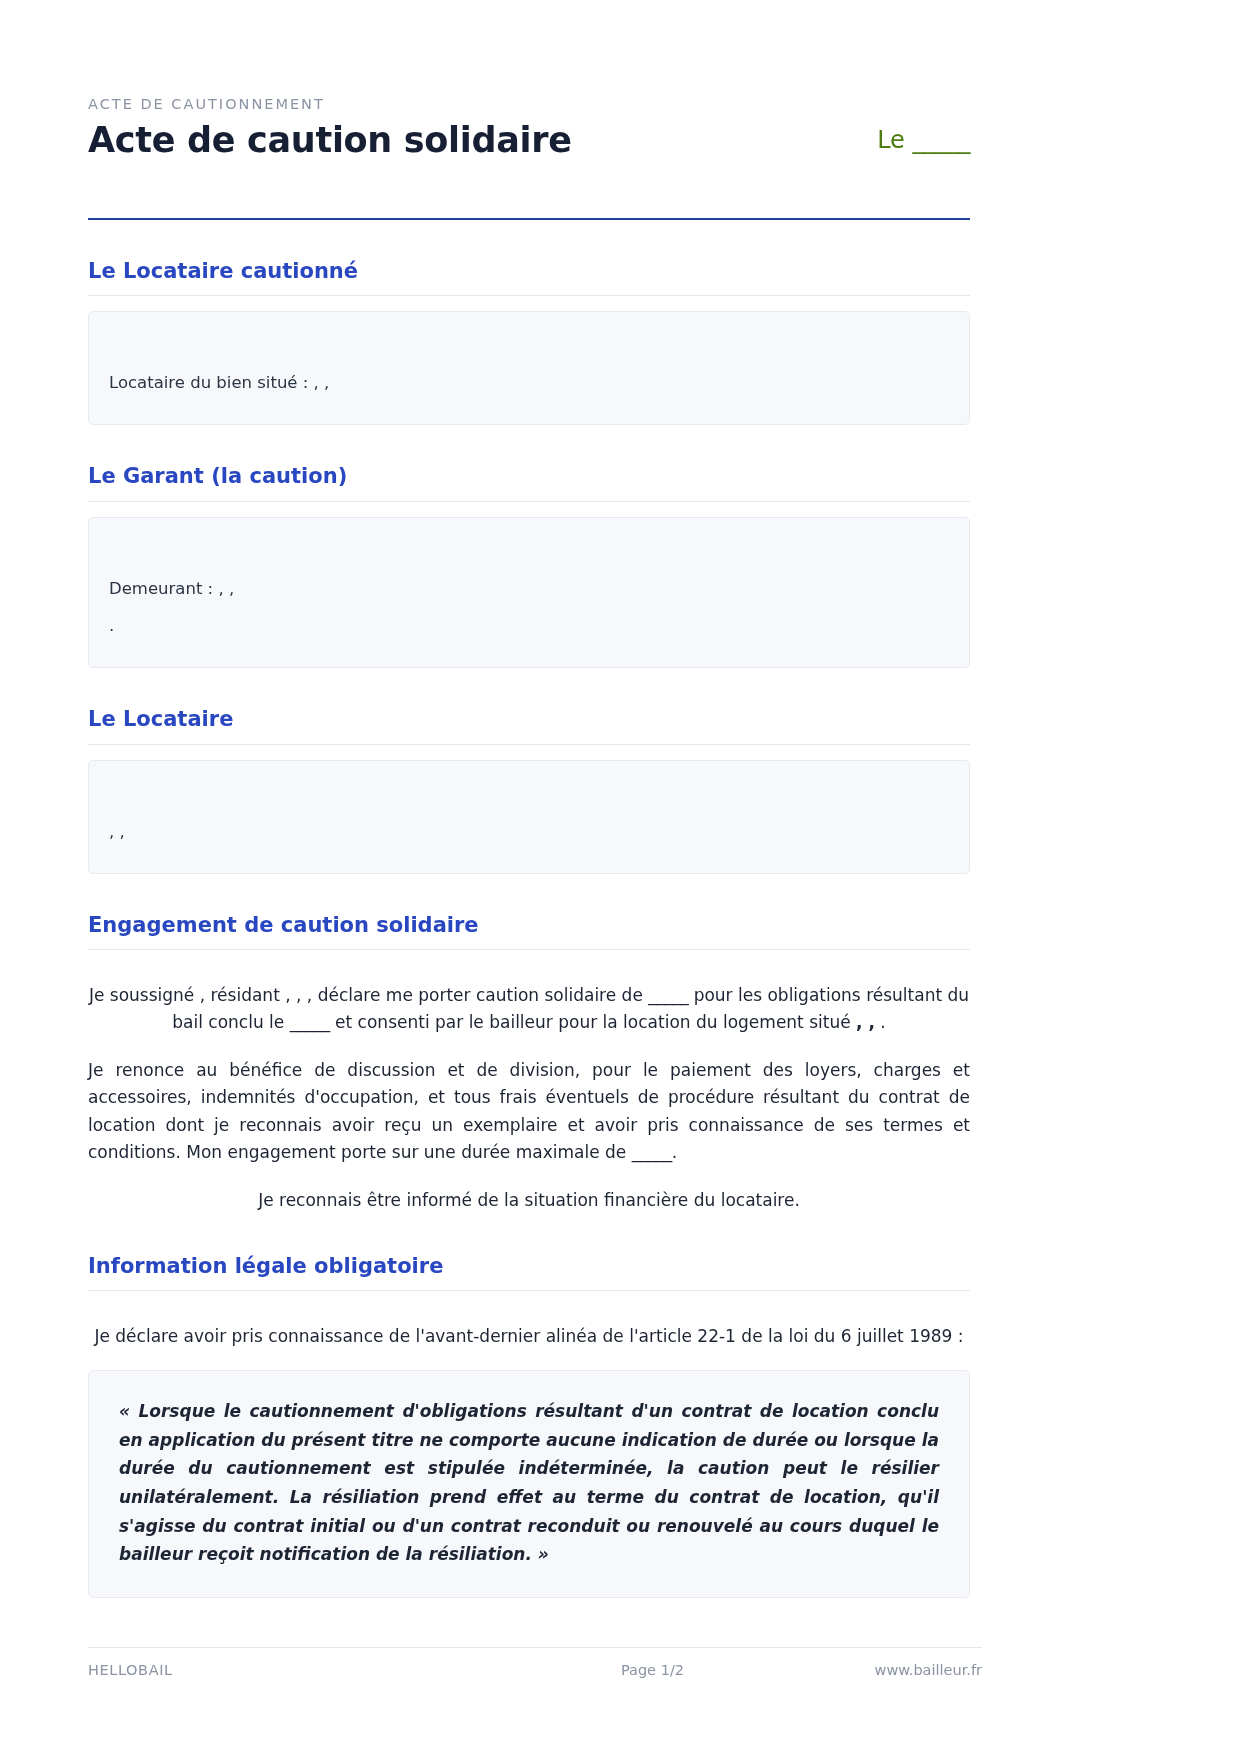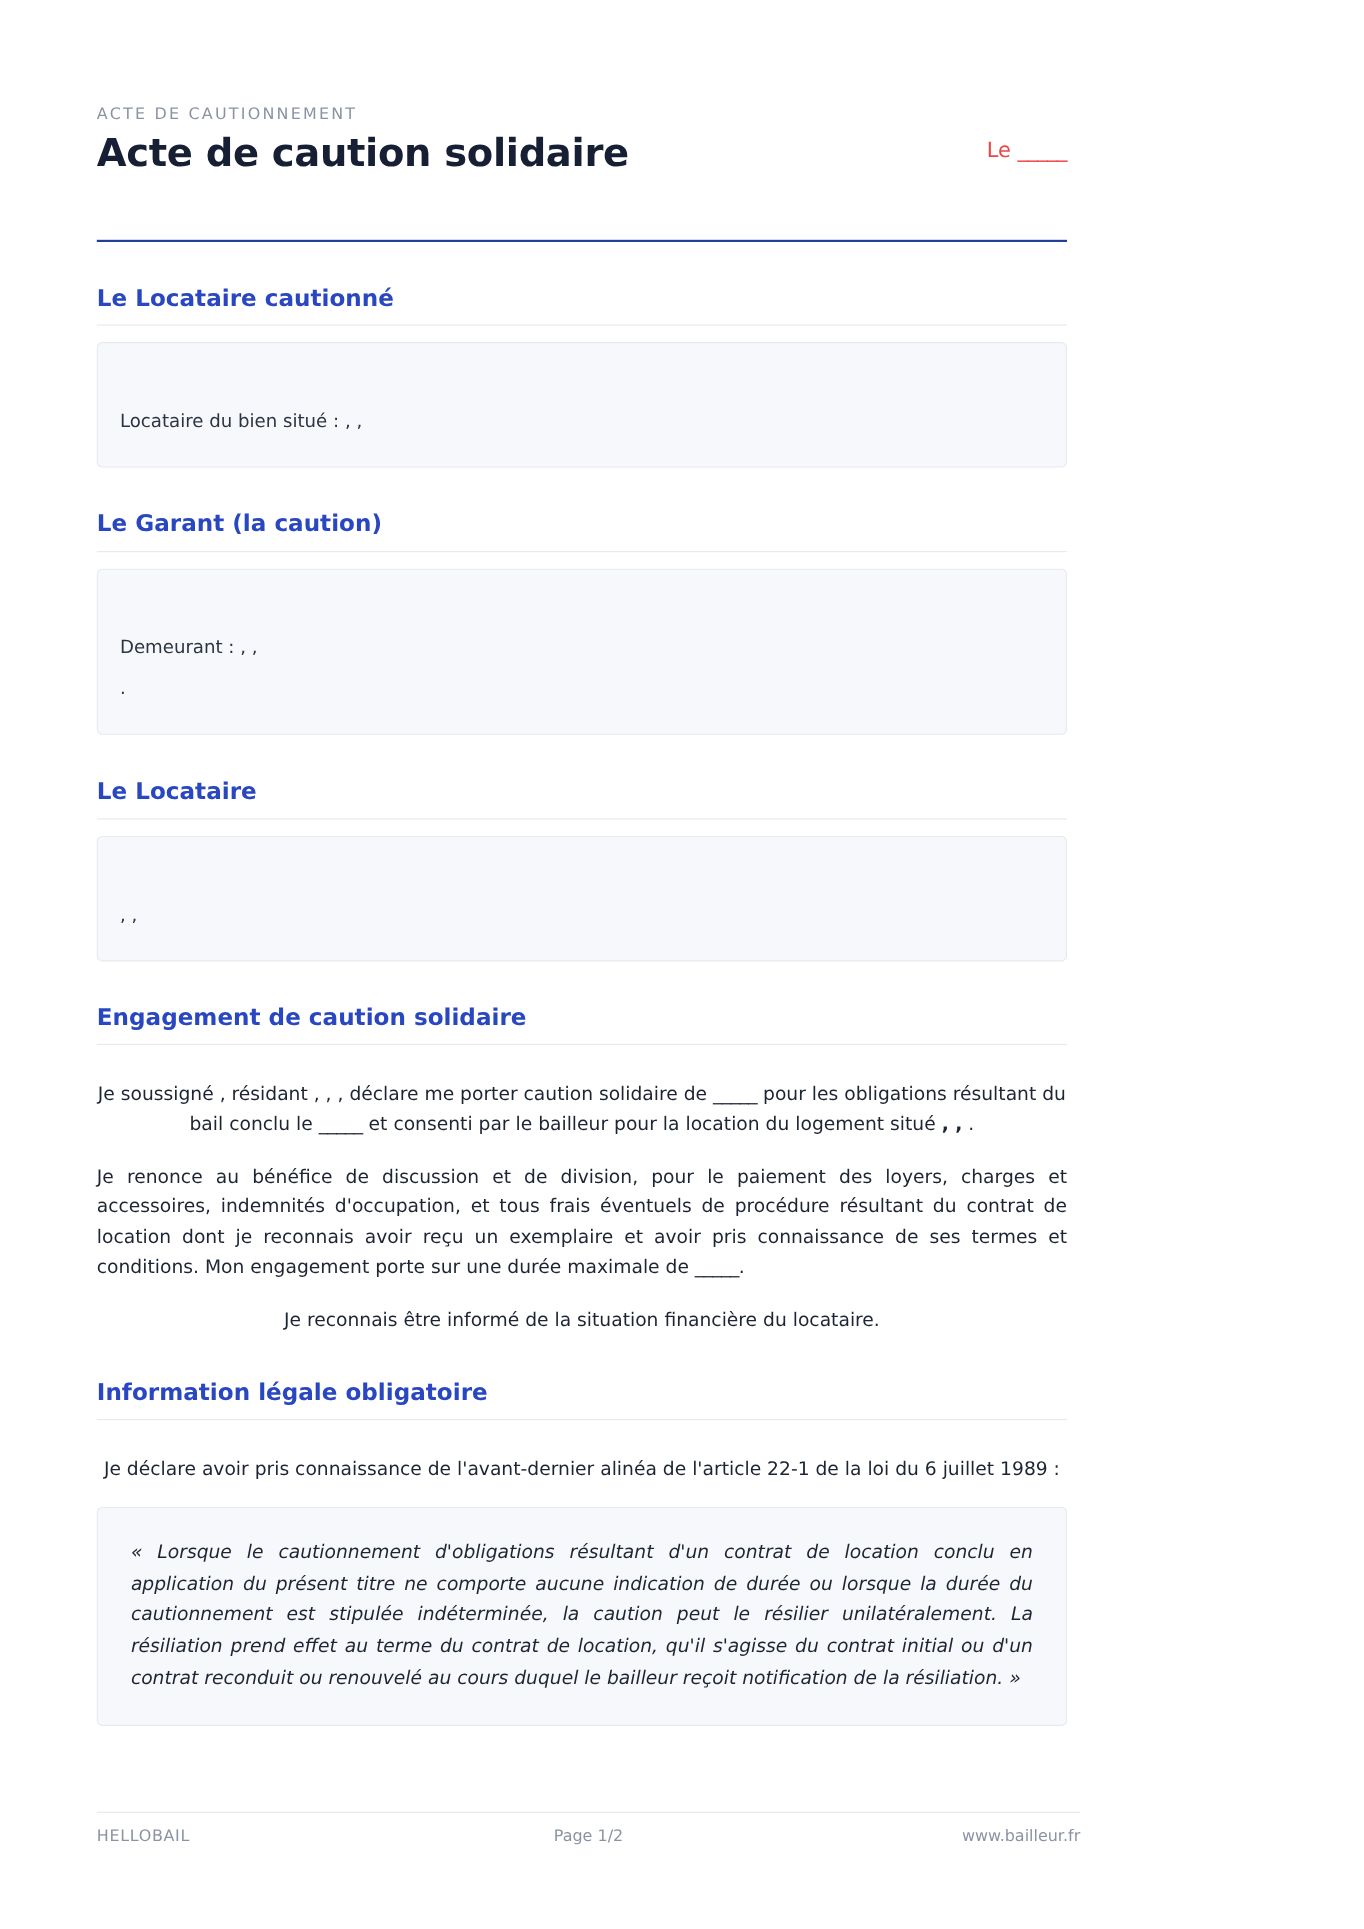--- a/index.html
+++ b/index.html
@@ -44,22 +44,22 @@
     font-size: 35px;
     font-weight: bold;
     color: #161f33;
     margin: 0;
     line-height: 1.22;
     letter-spacing: -0.3px;
   }
   .header-right {
     flex: 0 0 auto;
     padding-top: 30px;
-    font-size: 19px;
-    color: #ef4444;
+    font-size: 24px;
+    color: #4d7c0f;
     white-space: nowrap;
   }
   .blank {
     letter-spacing: -0.5px;
   }
   .title-rule {
     margin-top: 56px;
     border-top: 2.5px solid #21409a;
     width: 100%;
   }
@@ -108,20 +108,21 @@
   p.body-text.flow { text-align: center; }
   b.thick { font-weight: bold; }
 
   
   .quote-box {
     margin-top: 20px;
     background: #f7f8fb;
     border: 1px solid #e6e9f0;
     border-radius: 5px;
     padding: 26px 30px 28px 30px;
+    font-weight: bold;
   }
   .quote-text {
     font-style: italic;
     font-size: 17px;
     line-height: 1.68;
     color: #1d2433;
     margin: 0;
     text-align: justify;
   }
 
@@ -137,21 +138,21 @@
     margin-bottom: 14px;
   }
   .footer-row {
     display: flex;
     align-items: center;
     justify-content: space-between;
     font-size: 14.5px;
     color: #8b93a3;
   }
   .footer-brand { letter-spacing: 0.6px; }
-  .footer-center { text-align: center; }
+  .footer-center { text-align: right; }
   .footer-right { text-align: right; }
 </style>
 </head>
 <body>
 
 <div class="page">
 
   <div class="doc-header">
     <div class="header-left">
       <div class="eyebrow">ACTE DE CAUTIONNEMENT</div>

